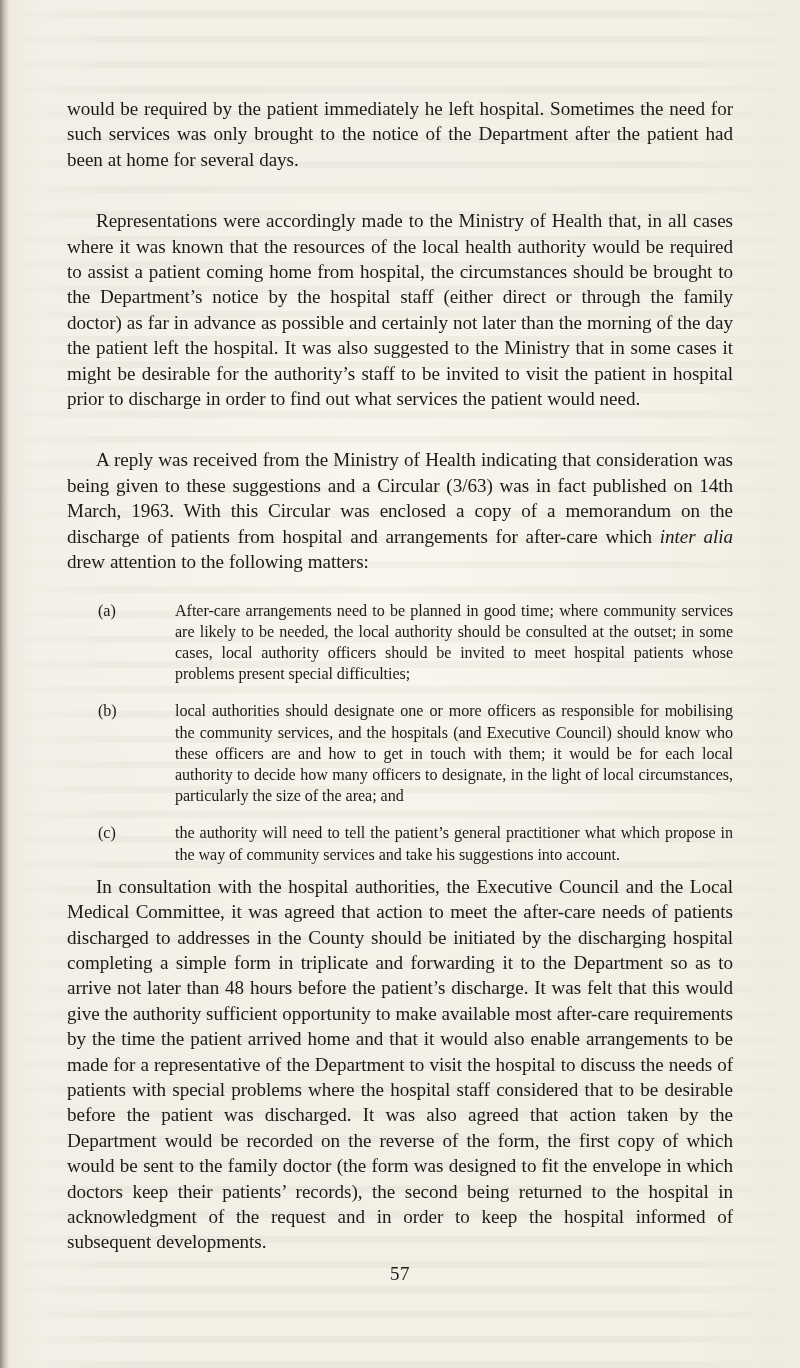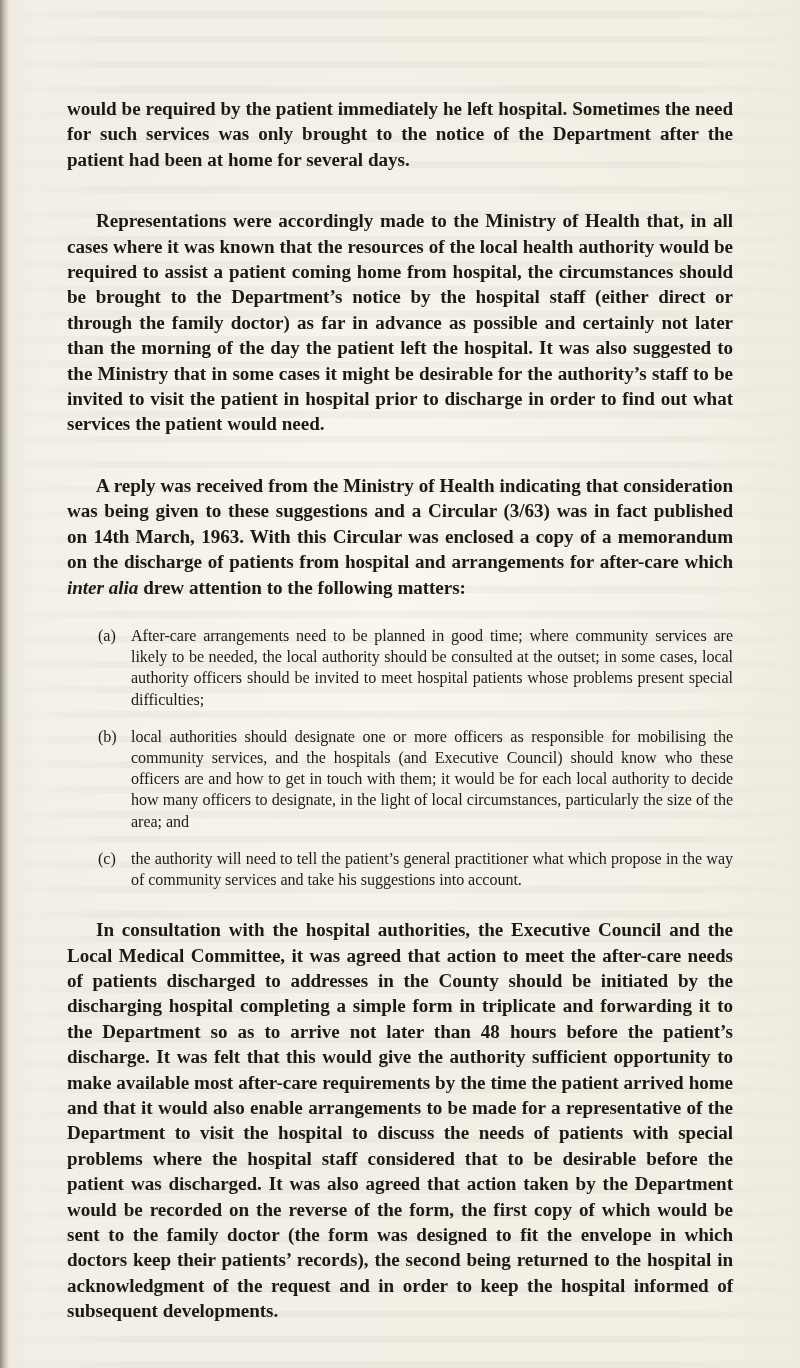--- a/index.html
+++ b/index.html
@@ -59,21 +59,20 @@
 
   p.body-par {
     margin: 0;
     font-size: 19.1px;
     line-height: 25.4px;
     text-align: justify;
     text-indent: 29px;
     letter-spacing: -0.05px;
     word-spacing: 0.2px;
     text-rendering: optimizeLegibility;
-    font-weight: bold;
   }
 
   p.body-par.no-indent { text-indent: 0; }
 
   p.body-par + p.body-par { margin-top: 36px; }
 
   .em { font-style: italic; }
 
   
   ol.lettered-list {
@@ -95,23 +94,23 @@
 
   .list-marker {
     position: absolute;
     left: 31px;
     top: 0;
     font-size: 16.1px;
     line-height: 21.2px;
     text-align: left;
   }
 
-  .list-body { display: block; }
+  .list-body { display: block; margin-left: 44px; }
 
-  #closing-par { margin-top: 27px; }
+  #closing-par { margin-top: 9px; }
 
   
   #page-number {
     position: absolute;
     left: 0;
     right: 0;
     top: 1262px;
     text-align: center;
     font-size: 19px;
     line-height: 24px;
@@ -146,14 +145,15 @@
       <li>
         <span class="list-marker">(c)</span>
         <span class="list-body">the authority will need to tell the patient’s general practitioner what which propose in the way of community services and take his suggestions into account.</span>
       </li>
     </ol>
 
     <p class="body-par" id="closing-par">In consultation with the hospital authorities, the Executive Council and the Local Medical Committee, it was agreed that action to meet the after-care needs of patients discharged to addresses in the County should be initiated by the discharging hospital completing a simple form in triplicate and forwarding it to the Department so as to arrive not later than 48 hours before the patient’s discharge. It was felt that this would give the authority sufficient opportunity to make available most after-care requirements by the time the patient arrived home and that it would also enable arrangements to be made for a representative of the Department to visit the hospital to discuss the needs of patients with special problems where the hospital staff considered that to be desirable before the patient was discharged. It was also agreed that action taken by the Department would be recorded on the reverse of the form, the first copy of which would be sent to the family doctor (the form was designed to fit the envelope in which doctors keep their patients’ records), the second being returned to the hospital in acknowledgment of the request and in order to keep the hospital informed of subsequent developments.</p>
 
   </div>
 
+  <div id="page-number">57</div>
 
 </div>
 
 </body></html>

